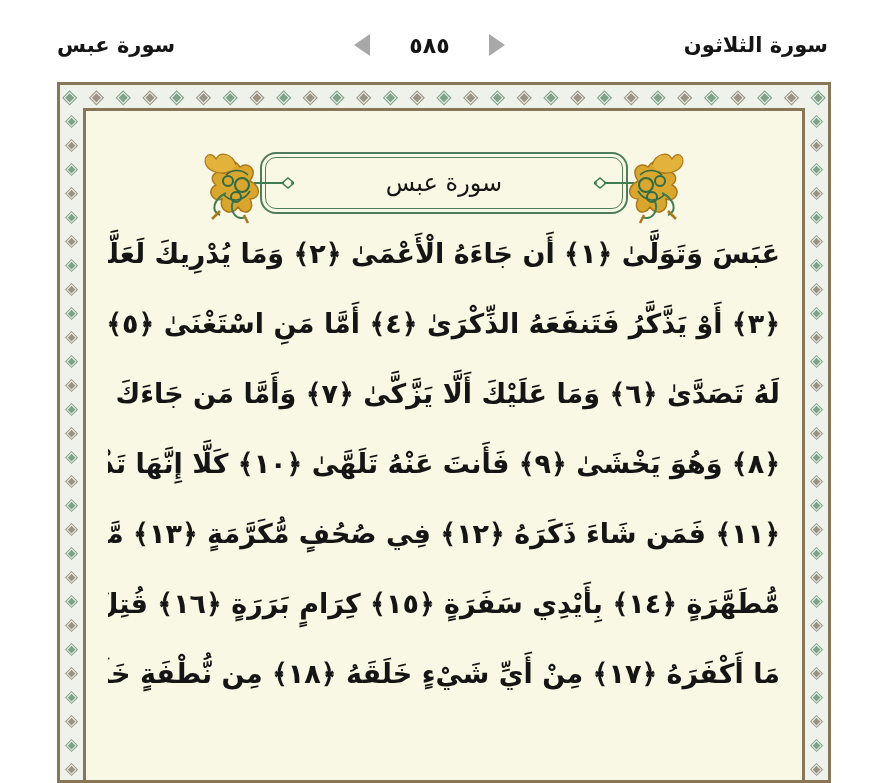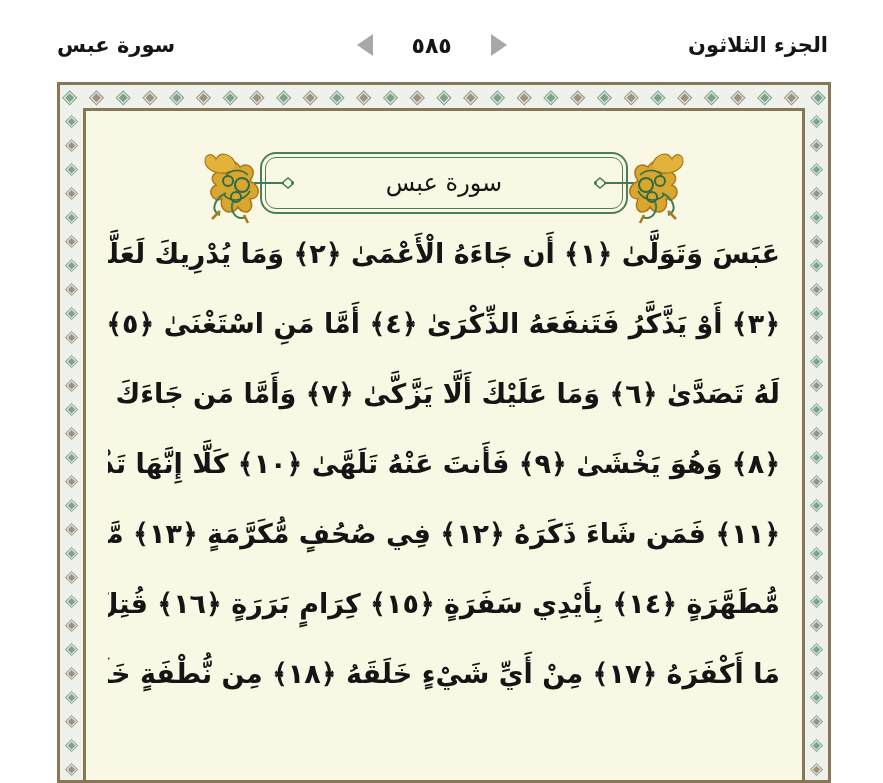--- a/index.html
+++ b/index.html
@@ -67,21 +67,21 @@
 
 <div class="screen">
 
   <div class="header">
     <span class="label">سورة عبس</span>
     <span class="pager">
       <span class="tri tri-left"></span>
       <span class="page-num">٥٨٥</span>
       <span class="tri tri-right"></span>
     </span>
-    <span class="label">الجزء الثلاثون</span>
+    <span class="label">سورة الثلاثون</span>
   </div>
 
   <div class="frame">
     <div class="band band-top">
         <span class="motif m1">◈</span>
         <span class="motif m2">◈</span>
         <span class="motif m1">◈</span>
         <span class="motif m2">◈</span>
         <span class="motif m1">◈</span>
         <span class="motif m2">◈</span>

